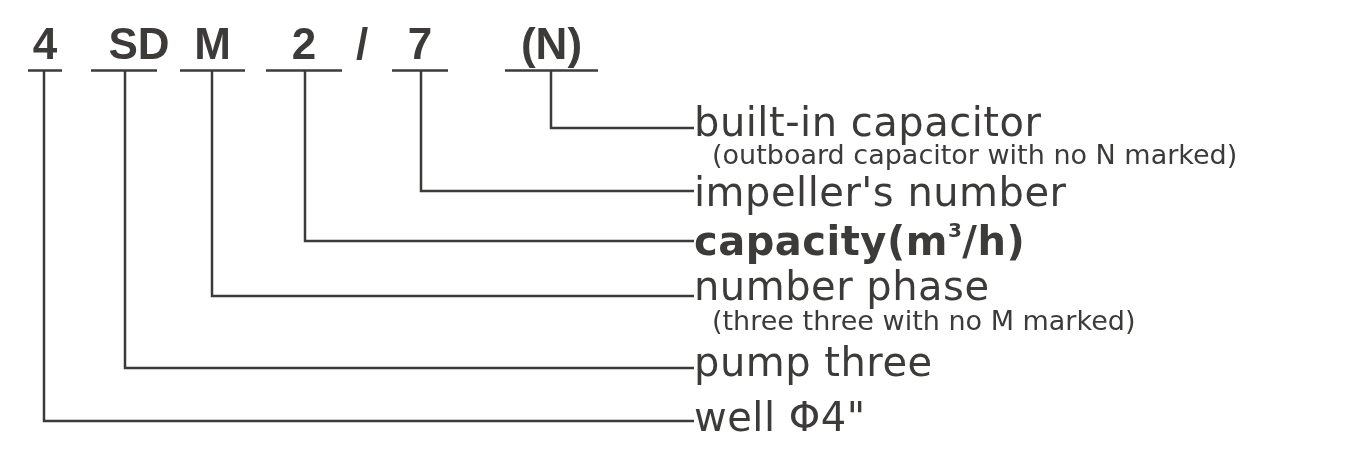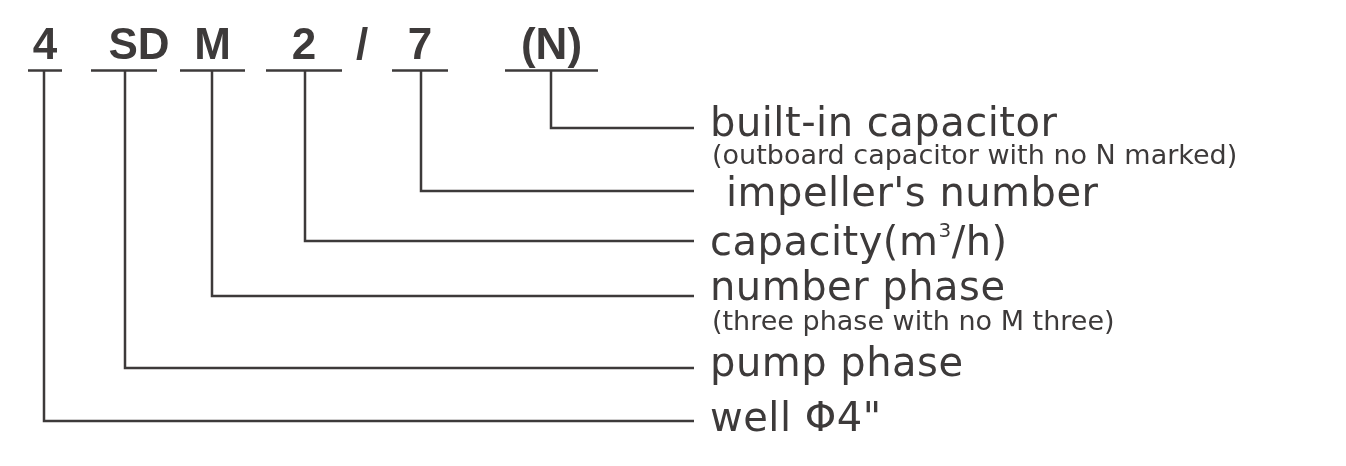--- a/index.html
+++ b/index.html
@@ -2,21 +2,21 @@
 <html><head>
   <meta charset="utf-8">
   <style>
     html, body { margin: 0; padding: 0; background: #ffffff; }
     body { width: 1346px; height: 466px; position: relative; overflow: hidden;
            font-family: "Liberation Sans", "DejaVu Sans", sans-serif; color: #3d3a3a; }
     .code { position: absolute; top: 22px; font-weight: bold; font-size: 44px; line-height: 44px;
             color: #3d3a3a; text-align: center; }
     .slash { position: absolute; top: 22px; font-weight: bold; font-size: 44px; line-height: 44px; }
     svg.lines { position: absolute; left: 0; top: 0; }
-    .label { position: absolute; left: 710px; font-family: "DejaVu Sans", sans-serif; font-size: 40px;
+    .label { position: absolute; left: 694px; font-family: "DejaVu Sans", sans-serif; font-size: 40px;
              line-height: 40px; color: #3d3a3a; letter-spacing: 0.5px; white-space: nowrap; }
     .sub { position: absolute; left: 712px; font-family: "DejaVu Sans", sans-serif; font-size: 27px;
            line-height: 24px; color: #3d3a3a; white-space: nowrap; }
     sup { font-size: 20px; vertical-align: 18px; line-height: 0; }
   </style>
 </head>
 <body>
 
 <div class="code" style="left:28px;width:34px;">4</div>
 <div class="code" style="left:106px;width:66px;">SD</div>
@@ -41,24 +41,24 @@
     <polyline points="305,70 305,241 694,241"></polyline>
     <polyline points="212,70 212,296 694,296"></polyline>
     <polyline points="125,70 125,368 694,368"></polyline>
     <polyline points="44,70 44,421 694,421"></polyline>
   </g>
 </svg>
 
 <div class="label" style="top:102px;">built-in capacitor</div>
 <div class="sub" style="top:143px;">(outboard capacitor with no N marked)</div>
 
-<div class="label" style="top:172px;margin-left:16px;">impeller's number</div>
+<div class="label" style="top:172px;">impeller's number</div>
 
-<div class="label" style="top:221px;">
+<div class="label" style="top:221px;font-weight:bold;">
   <span>capacity(m</span><sup>3</sup><span>/h)</span>
 </div>
 
 <div class="label" style="top:266px;">number phase</div>
-<div class="sub" style="top:309px;">(three phase with no M three)</div>
+<div class="sub" style="top:309px;">(three three with no M marked)</div>
 
-<div class="label" style="top:342px;">pump phase</div>
+<div class="label" style="top:342px;">pump three</div>
 
 <div class="label" style="top:397px;">well Φ4"</div>
 
 </body></html>

